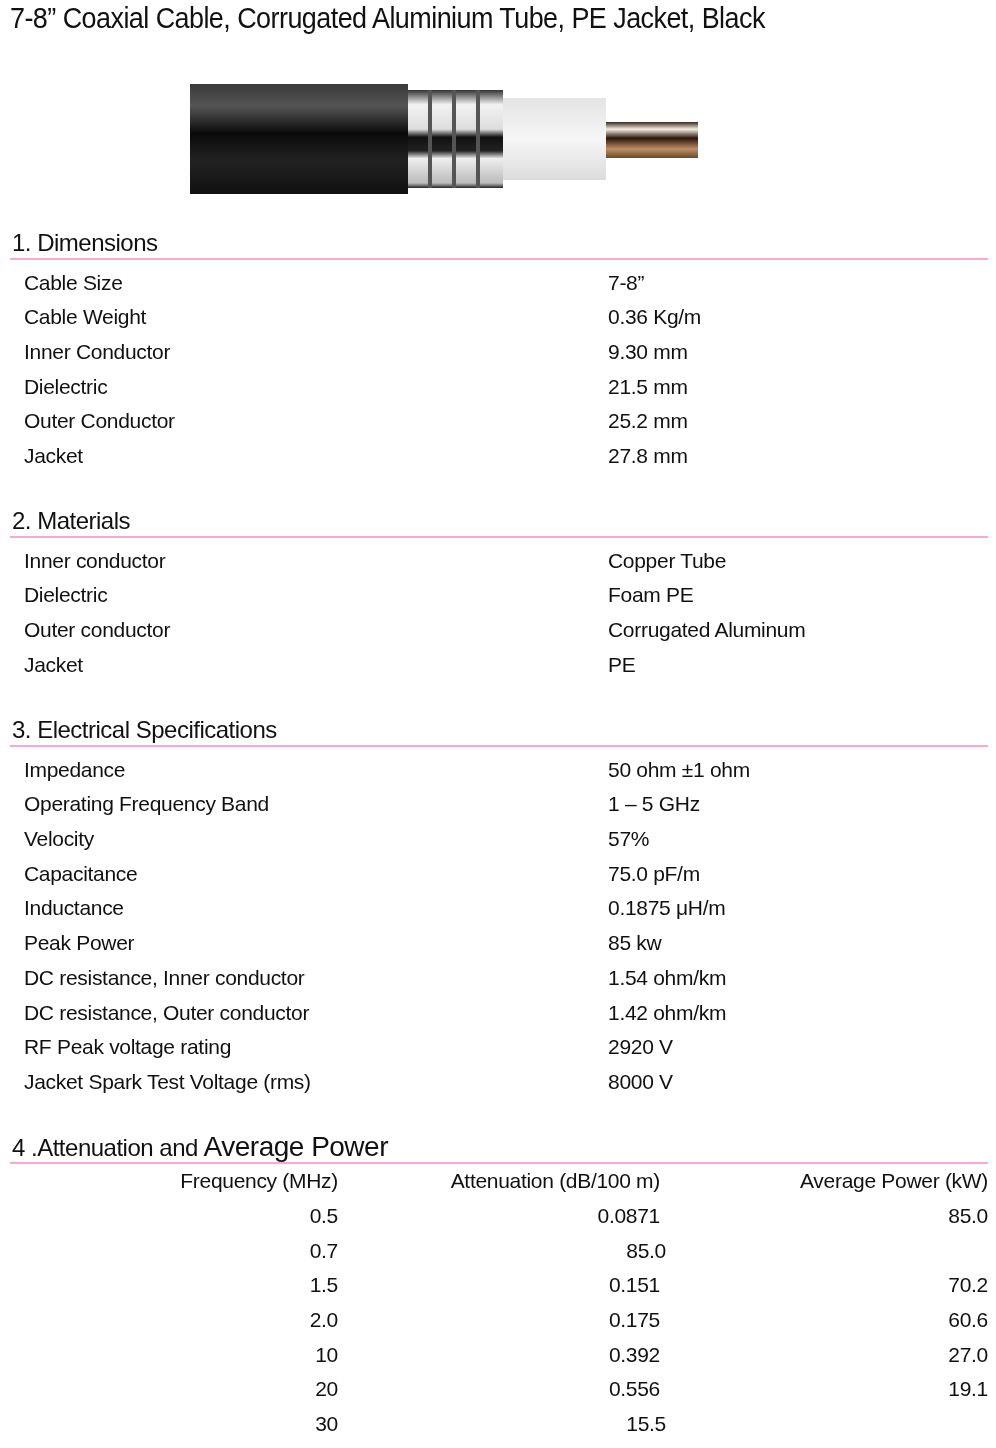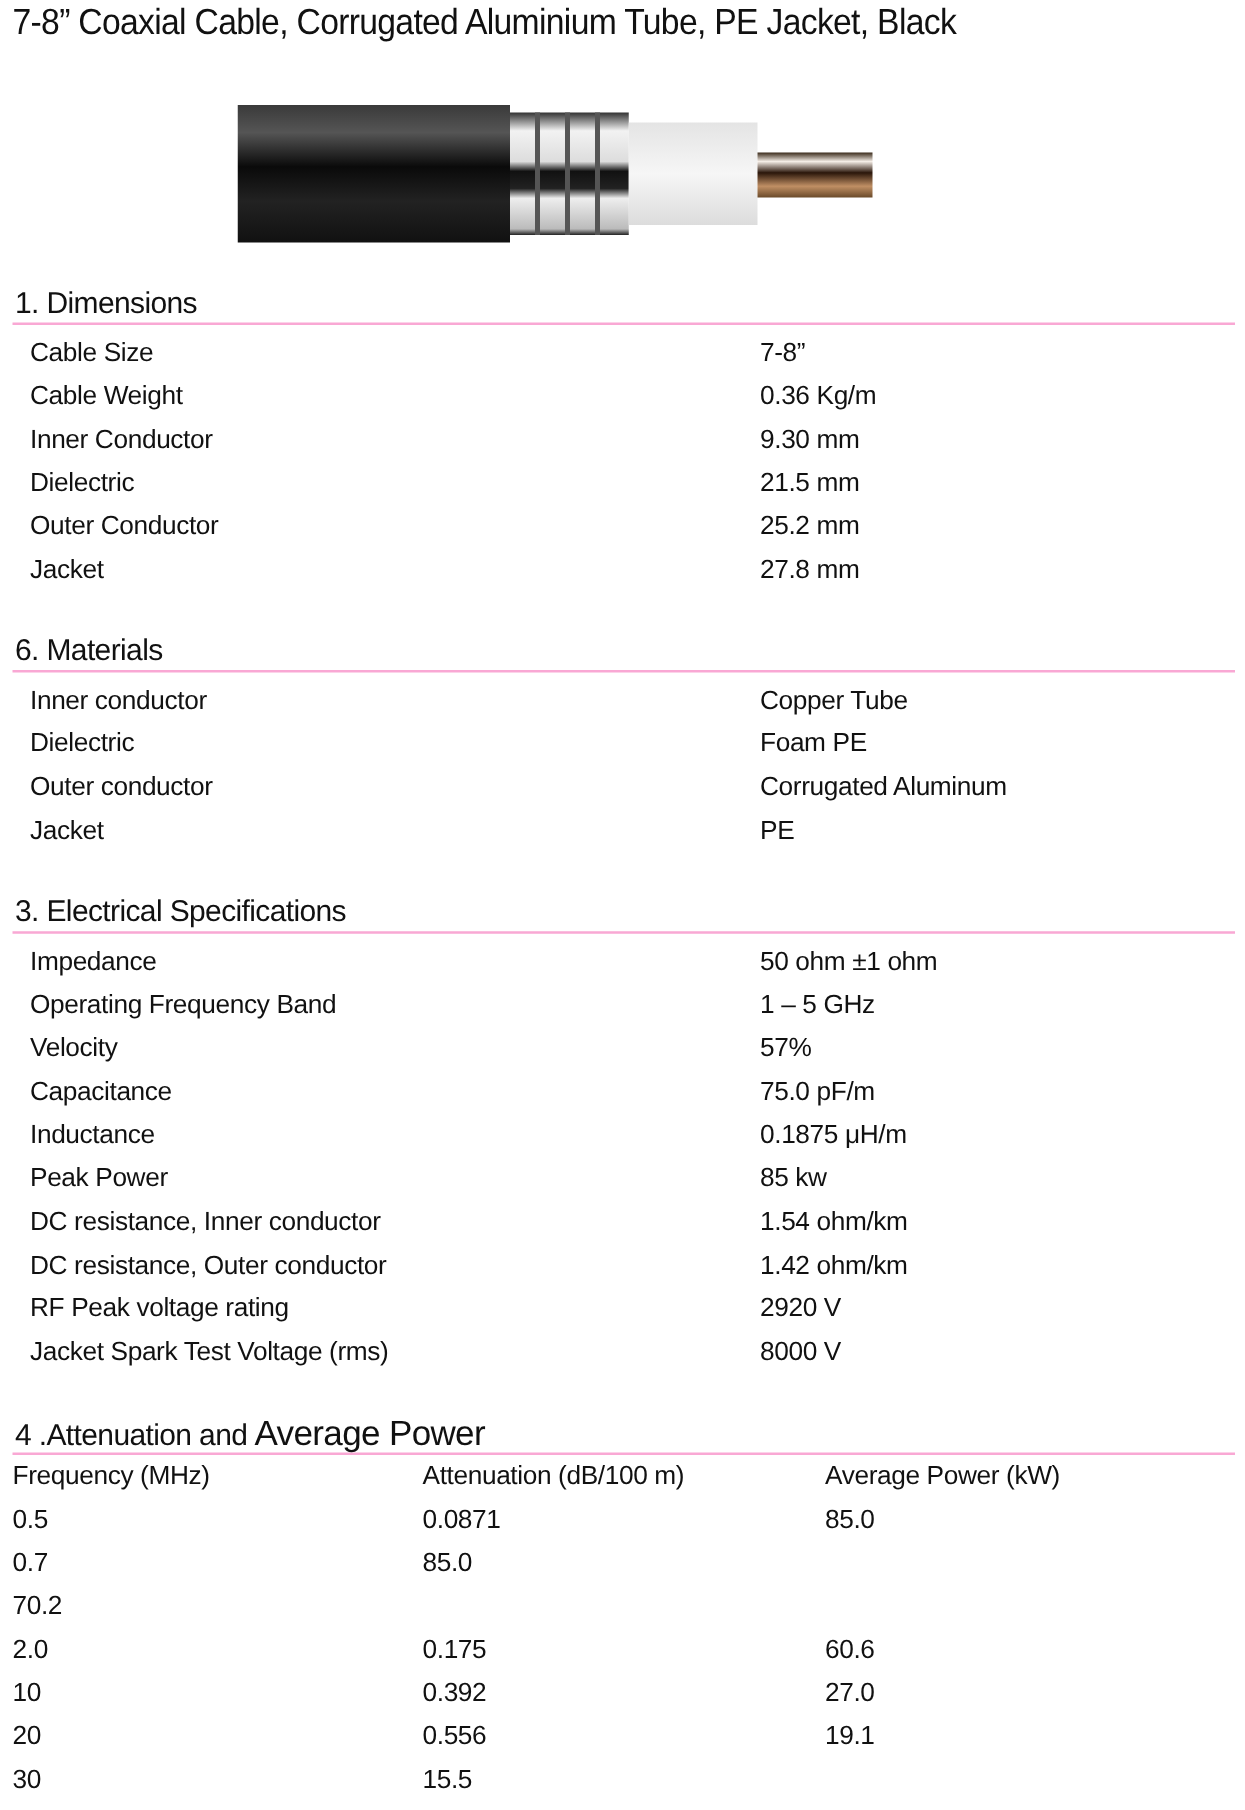--- a/index.html
+++ b/index.html
@@ -17,21 +17,21 @@
   .section-title {
     font-size: 24px; letter-spacing: -0.5px; line-height: 30px; height: 30px;
     border-bottom: 2px solid #f9a8d4; padding-left: 2px; white-space: nowrap;
     transform-origin: left top;
   }
   .section-title .small { font-size: 28px; }
   .spec-row { display: flex; height: 34.7px; align-items: flex-end; font-size: 21px; letter-spacing: -0.3px; }
   .spec-label { width: 598px; padding-left: 14px; box-sizing: border-box; white-space: nowrap; }
   .spec-value { white-space: nowrap; }
   .att-row { display: flex; height: 34.7px; align-items: center; font-size: 21px; letter-spacing: -0.3px; }
-  .att-row > div { text-align: left; white-space: nowrap; }
+  .att-row > div { text-align: right; white-space: nowrap; }
   .c1 { width: 328px; }
   .c2 { width: 322px; }
   .c3 { width: 328px; }
 </style>
 </head>
 <body>
 
 <div class="title">7-8” Coaxial Cable, Corrugated Aluminium Tube, PE Jacket, Black</div>
 
 <svg class="cable-figure" viewBox="0 0 600 115">
@@ -107,21 +107,21 @@
         <div class="spec-value">25.2 mm</div>
       </div>
       <div class="spec-row">
         <div class="spec-label">Jacket</div>
         <div class="spec-value">27.8 mm</div>
       </div>
     </div>
 </div>
 
 <div class="section" style="top:506px;">
-  <div class="section-title">6. Materials</div>
+  <div class="section-title">2. Materials</div>
   <div class="rows" id="mat-rows">
       <div class="spec-row">
         <div class="spec-label">Inner conductor</div>
         <div class="spec-value">Copper Tube</div>
       </div>
       <div class="spec-row">
         <div class="spec-label">Dielectric</div>
         <div class="spec-value">Foam PE</div>
       </div>
       <div class="spec-row">
@@ -192,20 +192,22 @@
       <div class="att-row">
         <div class="c1">0.5</div>
         <div class="c2">0.0871</div>
         <div class="c3">85.0</div>
       </div>
       <div class="att-row">
         <div class="c1">0.7</div>
         <div class="c3">85.0</div>
       </div>
       <div class="att-row">
+        <div class="c1">1.5</div>
+        <div class="c2">0.151</div>
         <div class="c3">70.2</div>
       </div>
       <div class="att-row">
         <div class="c1">2.0</div>
         <div class="c2">0.175</div>
         <div class="c3">60.6</div>
       </div>
       <div class="att-row">
         <div class="c1">10</div>
         <div class="c2">0.392</div>

